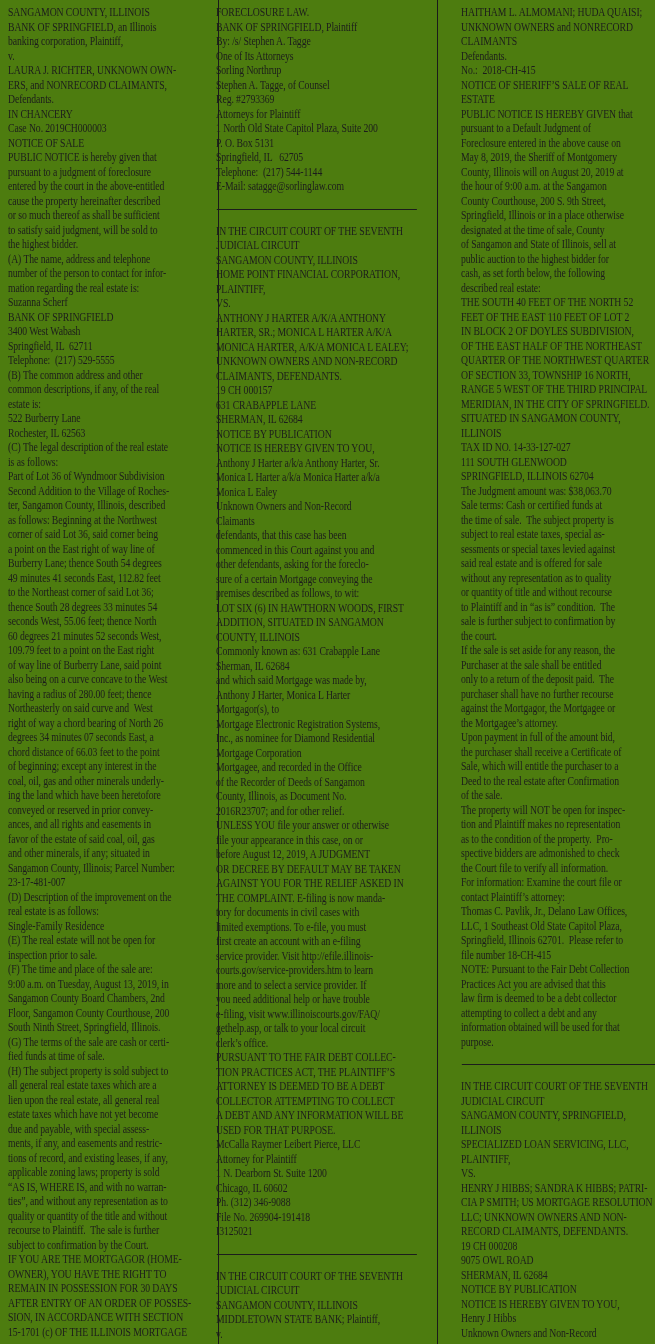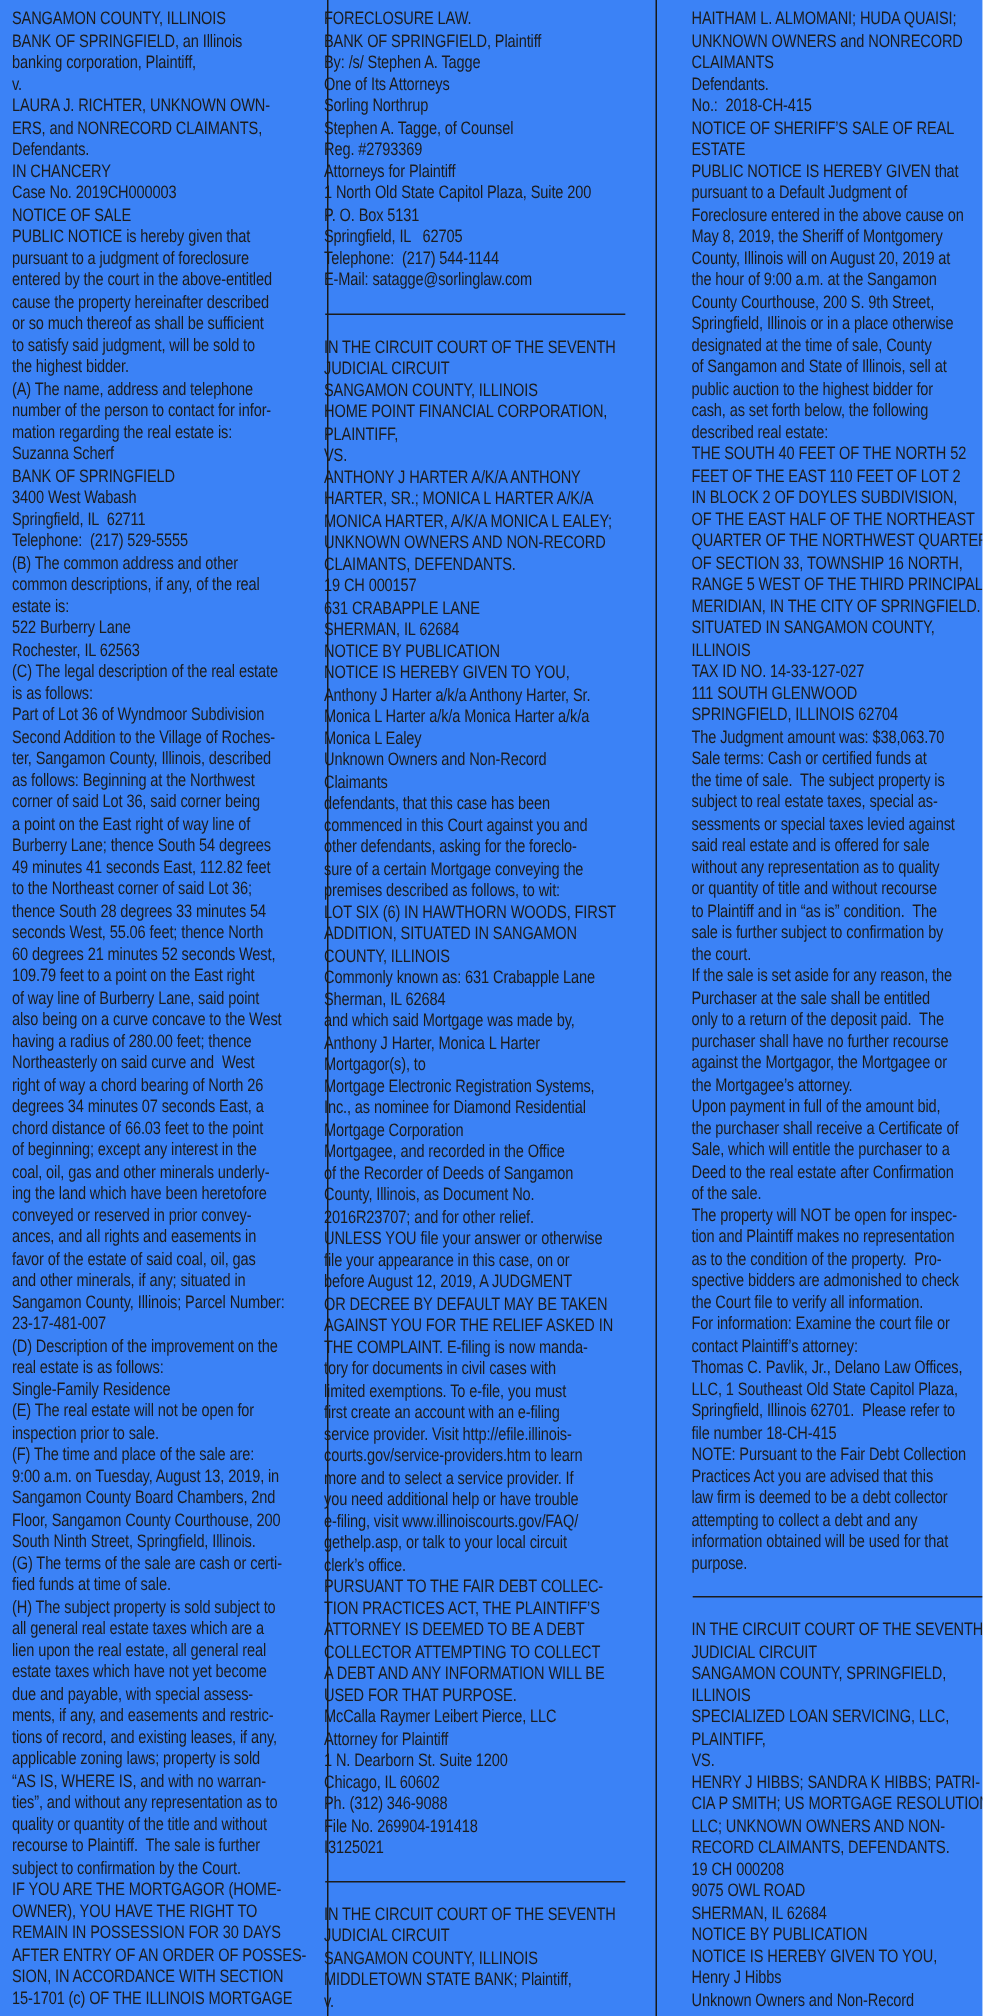--- a/index.html
+++ b/index.html
@@ -1,17 +1,17 @@
 <!DOCTYPE html>
 <html><head>
 <meta charset="utf-8">
 <style>
   html,body{margin:0;padding:0;background:#ffffff;}
-  .page{position:relative;width:655px;height:1344px;background:#3b82f6;overflow:hidden;
-        font-family:Liberation Sans, sans-serif;color:#1c1c1c;}
+  .page{position:relative;width:655px;height:1344px;background:#4d7c0f;overflow:hidden;
+        font-family:Liberation Serif, serif;color:#1c1c1c;}
   .vdiv{position:absolute;top:0;bottom:0;width:1.4px;background:#1a1a1a;}
   .vdiv-1{left:218px;}
   .vdiv-2{left:437px;}
   .column{position:absolute;top:0;height:1344px;overflow:hidden;}
   .col-1{left:8px;width:207px;}
   .col-2{left:216px;width:206px;}
   .col-3{left:461px;width:204px;}
   .col-inner{width:256px;transform:scaleX(0.81);transform-origin:0 0;padding-top:5px;}
   .notice{white-space:pre;font-size:12px;line-height:14.5px;letter-spacing:-0.1px;}
   .rule-block{height:30px;position:relative;}

